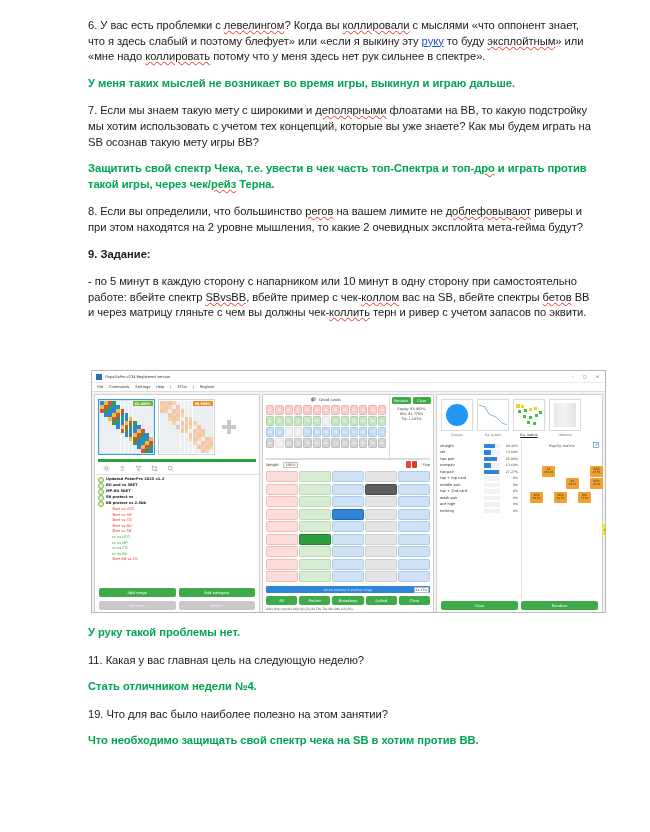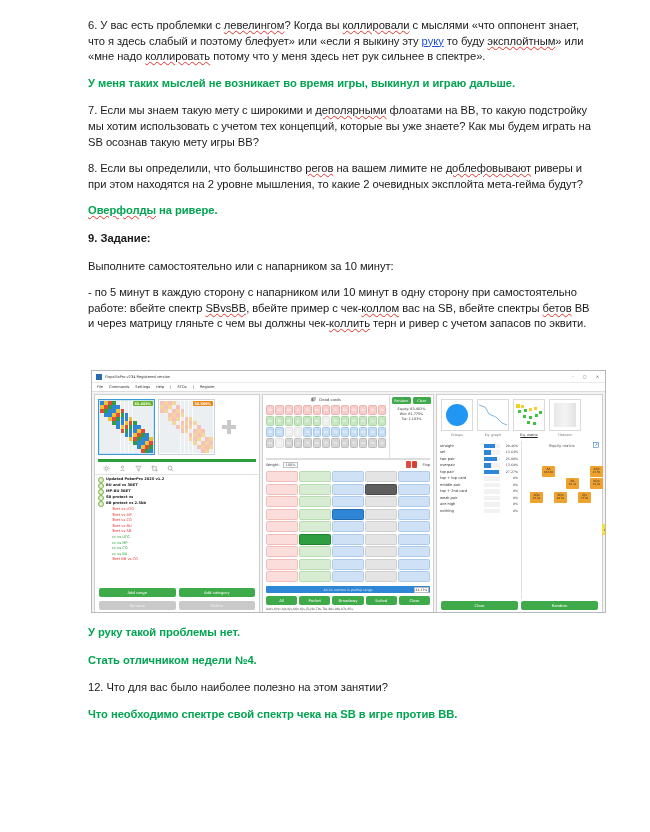--- a/index.html
+++ b/index.html
@@ -171,28 +171,27 @@
 
 <div class="page">
   <div class="doc">
 
     <p class="para">6. У вас есть проблемки с <span class="sp-red">левелингом</span>? Когда вы <span class="sp-red">коллировали</span> с мыслями «что оппонент знает, что я здесь слабый и поэтому блефует» или «если я выкину эту <span class="sp-blue">руку</span> то буду <span class="sp-red">эксплойтным</span>» или «мне надо <span class="sp-red">коллировать</span> потому что у меня здесь нет рук сильнее в спектре».</p>
 
     <p class="answer">У меня таких мыслей не возникает во время игры, выкинул и играю дальше.</p>
 
     <p class="para">7.  Если мы знаем такую мету с широкими и <span class="sp-red">деполярными</span> флоатами на BB, то какую подстройку мы хотим использовать с учетом тех концепций, которые вы уже знаете? Как мы будем играть на SB осознав такую мету игры BB?</p>
 
+    <p class="answer">Защитить свой спектр Чека, т.е. увести в чек часть топ-Спектра и топ-<span class="sp-red">дро</span> и играть против такой игры, через чек/<span class="sp-red">рейз</span> Терна.</p>
 
     <p class="para">8. Если вы определили, что большинство <span class="sp-red">регов</span> на вашем лимите не <span class="sp-red">доблефовывают</span> риверы и при этом находятся на 2 уровне мышления, то какие 2 очевидных эксплойта мета-гейма будут?</p>
 
-    <p class="answer"><span class="sp-red">Оверфолды</span> на ривере.</p>
 
     <p class="heading">9. Задание:</p>
 
-    <p class="para">Выполните самостоятельно или с напарником за 10 минут:</p>
 
     <p class="para">-  по 5 минут в каждую сторону с напарником или 10 минут в одну сторону при самостоятельно работе: вбейте спектр <span class="sp-red">SBvsBB</span>, вбейте пример с чек-<span class="sp-red">коллом</span> вас на SB, вбейте спектры <span class="sp-red">бетов</span> BB и через матрицу гляньте с чем вы должны чек-<span class="sp-red">коллить</span> терн и ривер с учетом запасов по эквити.</p>
   </div>
 
   <div class="appshot">
 
     <div class="titlebar">
       <div class="tb-icon"></div>
       <div class="tb-title">FlopzillaPro v234 Registered version</div>
       <div class="tb-ctrls">
@@ -984,17 +983,18 @@
           <div class="gbtn">Clear</div>
           <div class="gbtn">Random</div>
         </div>
       </div>
     </div>
 
   </div>
 
   <div class="doc" style="top:625px;">
     <p class="answer">У руку такой проблемы нет.</p>
+    <p class="para">11. Какая у вас главная цель на следующую неделю?</p>
     <p class="answer">Стать отличником недели №4.</p>
-    <p class="para">12. Что для вас было наиболее полезно на этом занятии?</p>
-    <p class="answer">Что необходимо спектре свой спектр чека на SB в игре против BB.</p>
+    <p class="para">19. Что для вас было наиболее полезно на этом занятии?</p>
+    <p class="answer">Что необходимо защищать свой спектр чека на SB в хотим против BB.</p>
   </div>
 </div>
 
 </body></html>

